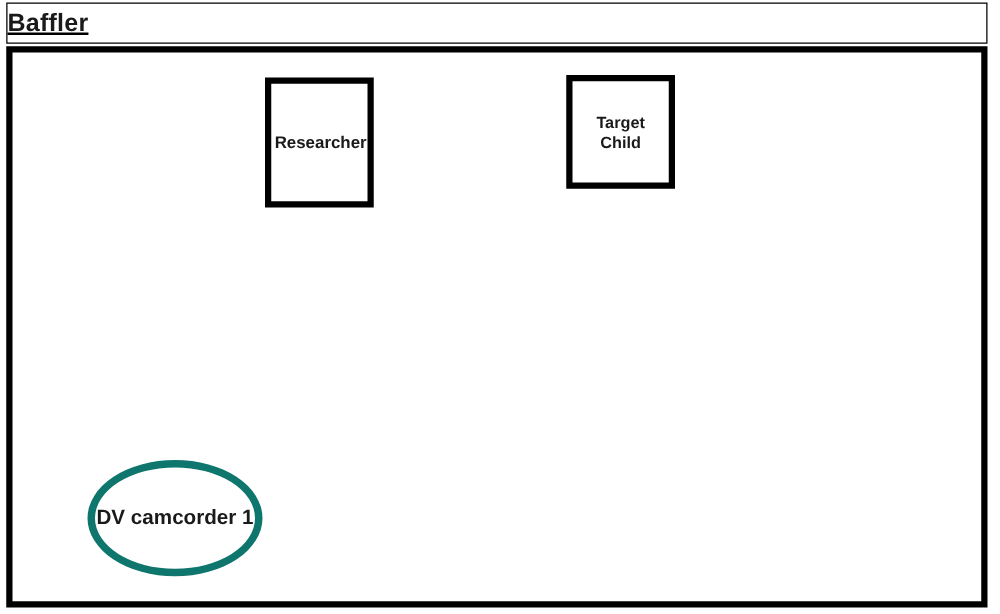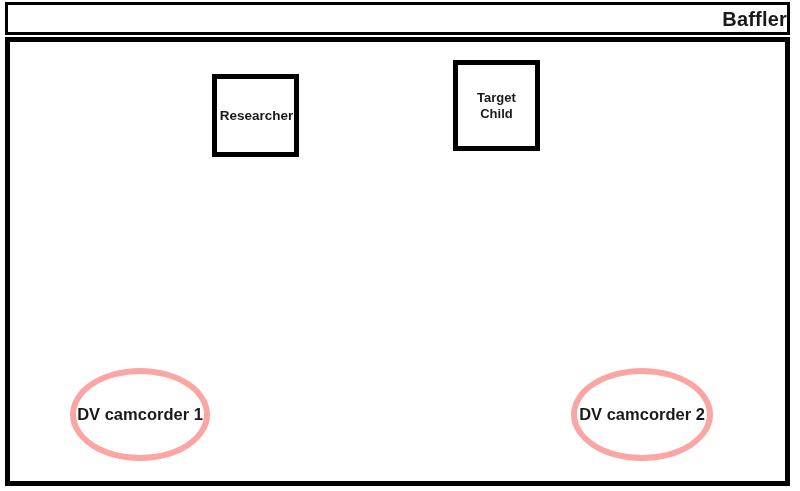--- a/index.html
+++ b/index.html
@@ -20,25 +20,26 @@
   }
 
   
   .baffler-band {
     position: absolute;
     left: 5px;
     top: 2px;
     width: 785px;
     height: 33px;
     box-sizing: border-box;
-    border: 3px solid #000000;
+    border: 1px solid #000000;
     background: #ffffff;
     display: flex;
     align-items: center;
-    justify-content: flex-end;
+    justify-content: flex-start;
+    text-decoration: underline;
   }
   .baffler-label {
     font-size: 20px;
     font-weight: bold;
     color: #1a1a1a;
     letter-spacing: 0.2px;
     line-height: 1;
     white-space: nowrap;
   }
 
@@ -68,23 +69,23 @@
   }
   .actor-box .actor-label {
     font-weight: bold;
     color: #1a1a1a;
     line-height: 1.18;
     white-space: pre-line;
   }
 
   #researcher-box {
     left: 212px;
-    top: 74px;
+    top: 62px;
     width: 87px;
-    height: 83px;
+    height: 104px;
   }
   #researcher-box .actor-label {
     font-size: 13.5px;
     white-space: nowrap;
     margin-left: 2px;
   }
 
   #target-child-box {
     left: 453px;
     top: 60px;
@@ -92,21 +93,21 @@
     height: 91px;
   }
   #target-child-box .actor-label {
     font-size: 13px;
   }
 
   
   .device-ellipse {
     position: absolute;
     box-sizing: border-box;
-    border: 6px solid #fca5a5;
+    border: 6px solid #0f766e;
     border-radius: 50%;
     background: transparent;
     display: flex;
     align-items: center;
     justify-content: center;
   }
   .device-ellipse .device-label {
     font-size: 16.5px;
     font-weight: bold;
     color: #1a1a1a;
@@ -144,17 +145,14 @@
 
   <div class="actor-box" id="target-child-box">
     <span class="actor-label">Target
 Child</span>
   </div>
 
   <div class="device-ellipse" id="camcorder-1">
     <span class="device-label">DV camcorder 1</span>
   </div>
 
-  <div class="device-ellipse" id="camcorder-2">
-    <span class="device-label">DV camcorder 2</span>
-  </div>
 
 </div>
 
 </body></html>

